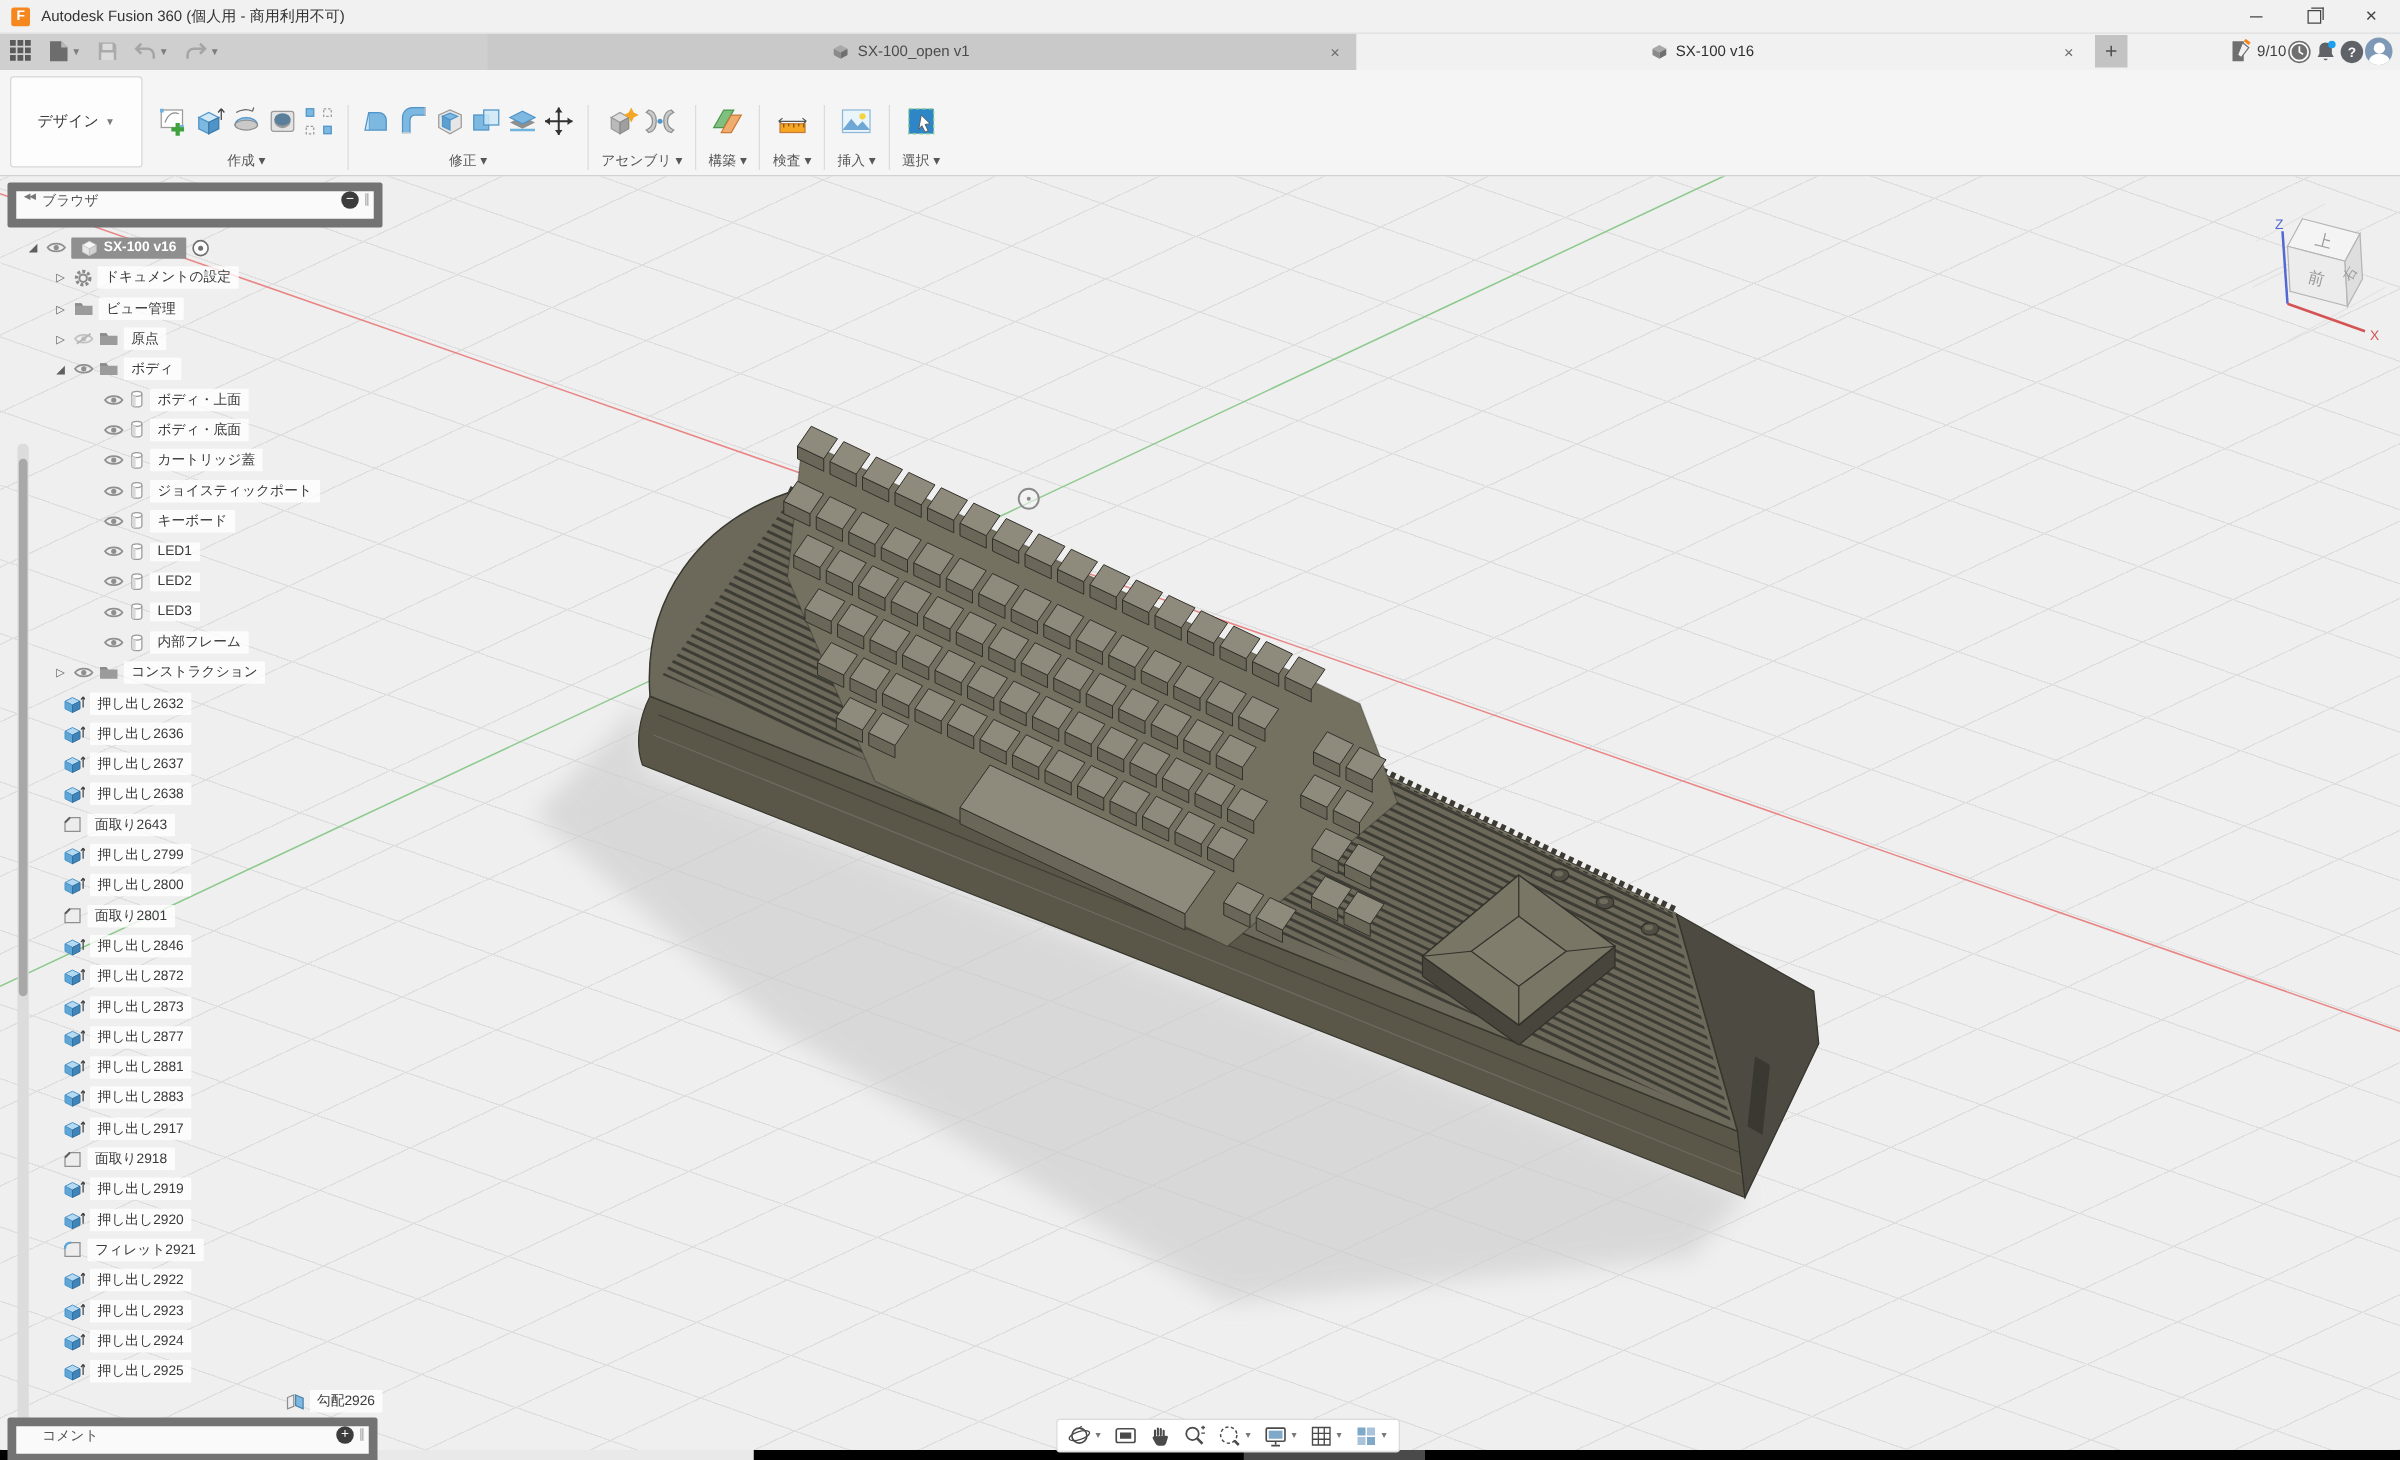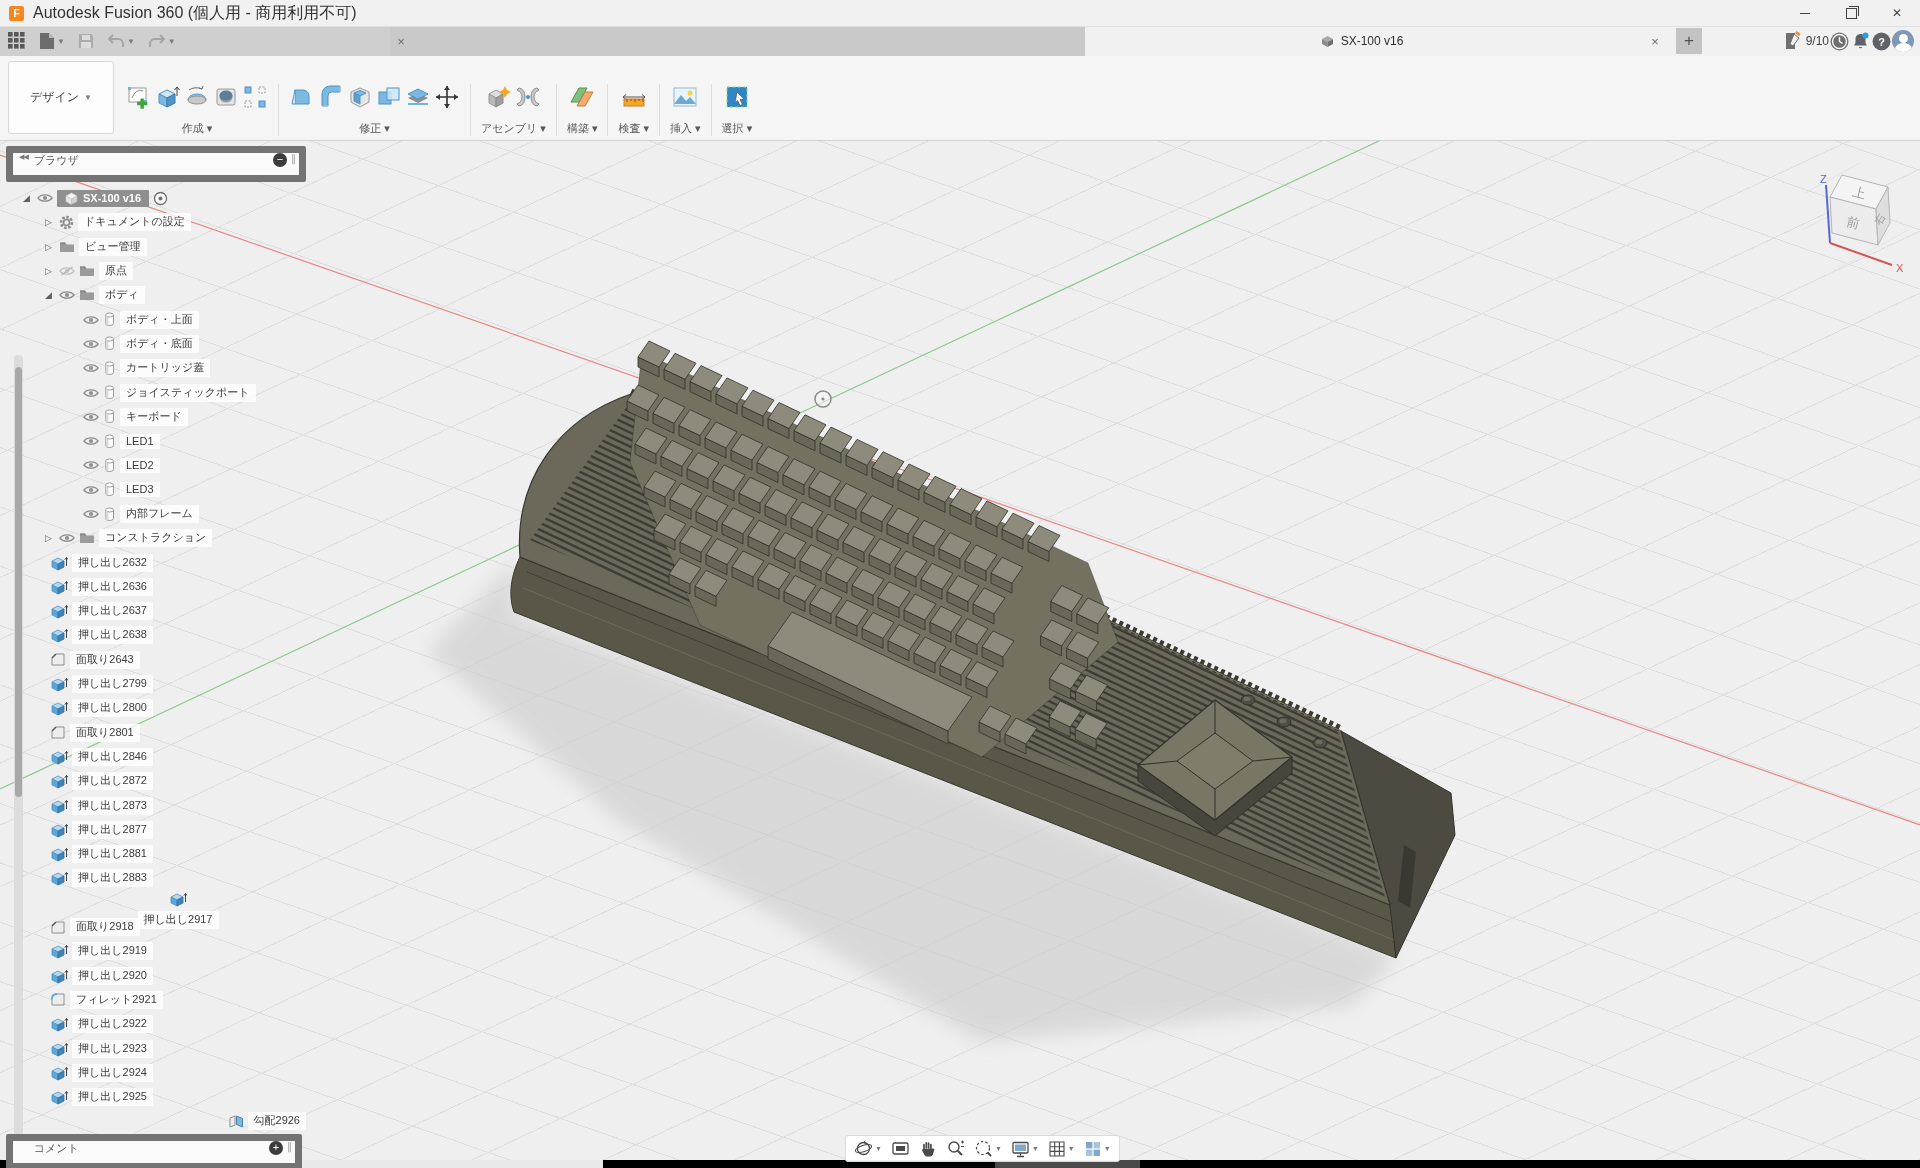--- a/index.html
+++ b/index.html
@@ -4,21 +4,21 @@
 <style>
   html,body{margin:0;padding:0;}
   body{width:1920px;height:1168px;overflow:hidden;position:relative;
        font-family:"Liberation Sans",sans-serif;background:#efefef;color:#3c3c3c;}
   svg{display:block}
   
   #titlebar{position:absolute;left:0;top:0;width:1920px;height:26px;background:#f1f1f1;
             display:flex;align-items:center;border-bottom:1px solid #e0e0e0;z-index:40;}
   #fusion-logo{width:15px;height:15px;margin-left:9px;background:#f6871f;border-radius:2px;
                color:#fff;font-size:11px;font-weight:bold;text-align:center;line-height:15px;}
-  #app-title{font-size:16px;margin-left:9px;color:#333;}
+  #app-title{font-size:12px;margin-left:9px;color:#333;}
   #win-controls{margin-left:auto;display:flex;height:26px;}
   .winbtn{width:46px;height:26px;display:flex;align-items:center;justify-content:center;color:#444;font-size:12px;}
   #restore-glyph{width:9px;height:9px;border:1px solid #444;position:relative;}
   #restore-glyph:before{content:"";position:absolute;left:2px;top:-3px;width:9px;height:9px;border:1px solid #444;border-bottom:none;border-left:none;}
   #min-glyph{width:10px;height:0;border-top:1px solid #444;}
   
   #tabbar{position:absolute;left:0;top:26px;width:1920px;height:30px;background:#cfcfcf;z-index:39;}
   #tabbar-light{position:absolute;left:1085px;top:0;width:835px;height:30px;background:#f1f1f1;}
   #qat{position:absolute;left:8px;top:0;height:30px;display:flex;align-items:center;gap:13px;}
   .qat-item{display:flex;align-items:center;gap:2px;}
@@ -143,20 +143,30 @@
       </span>
       <span class="qat-item">
         <svg width="18" height="16" viewBox="0 0 18 16">
           <path d="M12 2 L16 6 L12 10" fill="none" stroke="#a5a5a5" stroke-width="2"></path>
           <path d="M16 6 H7 a5 5 0 0 0 -5 5 v3" fill="none" stroke="#a5a5a5" stroke-width="2"></path>
         </svg>
         <span class="qat-caret">▼</span>
       </span>
     </div>
   <div class="doc-tab" id="tab-1">
+    <div class="tab-center">
+      <span class="tab-icon">
+          <svg width="15" height="14" viewBox="0 0 15 14">
+            <path d="M2 5 L7.5 2 L13 5 L7.5 8 Z" fill="#a9a9a9"></path>
+            <path d="M2 5 L7.5 8 L7.5 13 L2 10 Z" fill="#8a8a8a"></path>
+            <path d="M7.5 8 L13 5 L13 10 L7.5 13 Z" fill="#6f6f6f"></path>
+          </svg>
+        </span>
+      <span class="tab-label">SX-100_open v1</span>
+    </div>
     <span class="tab-close">×</span>
   </div>
   <div class="doc-tab" id="tab-2">
     <div class="tab-center">
       <span class="tab-icon">
           <svg width="15" height="14" viewBox="0 0 15 14">
             <path d="M2 5 L7.5 2 L13 5 L7.5 8 Z" fill="#a9a9a9"></path>
             <path d="M2 5 L7.5 8 L7.5 13 L2 10 Z" fill="#8a8a8a"></path>
             <path d="M7.5 8 L13 5 L13 10 L7.5 13 Z" fill="#6f6f6f"></path>
           </svg>
@@ -1019,21 +1029,21 @@
         <span>
           <svg width="18" height="16" viewBox="0 0 18 16">
             <path d="M2 6 L8 3 L14 6 L8 9 Z" fill="#b5d9f0" stroke="#4f94c8" stroke-width="0.8"></path>
             <path d="M2 6 L8 9 L8 15 L2 12 Z" fill="#5ea6d8" stroke="#4f94c8" stroke-width="0.8"></path>
             <path d="M8 9 L14 6 L14 12 L8 15 Z" fill="#3f85ba" stroke="#356f9c" stroke-width="0.8"></path>
             <path d="M16.5 11 V2.5 M16.5 2.5 l-1.7 2.2 M16.5 2.5 l1.7 2.2" stroke="#444" fill="none"></path>
           </svg>
         </span>
         <span class="chip">押し出し2883</span>
       </div>
-      <div class="trow" style="padding-left: 44px; flex-direction: column;">
+      <div class="trow" style="padding-left: 44px;">
         <span>
           <svg width="18" height="16" viewBox="0 0 18 16">
             <path d="M2 6 L8 3 L14 6 L8 9 Z" fill="#b5d9f0" stroke="#4f94c8" stroke-width="0.8"></path>
             <path d="M2 6 L8 9 L8 15 L2 12 Z" fill="#5ea6d8" stroke="#4f94c8" stroke-width="0.8"></path>
             <path d="M8 9 L14 6 L14 12 L8 15 Z" fill="#3f85ba" stroke="#356f9c" stroke-width="0.8"></path>
             <path d="M16.5 11 V2.5 M16.5 2.5 l-1.7 2.2 M16.5 2.5 l1.7 2.2" stroke="#444" fill="none"></path>
           </svg>
         </span>
         <span class="chip">押し出し2917</span>
       </div>

